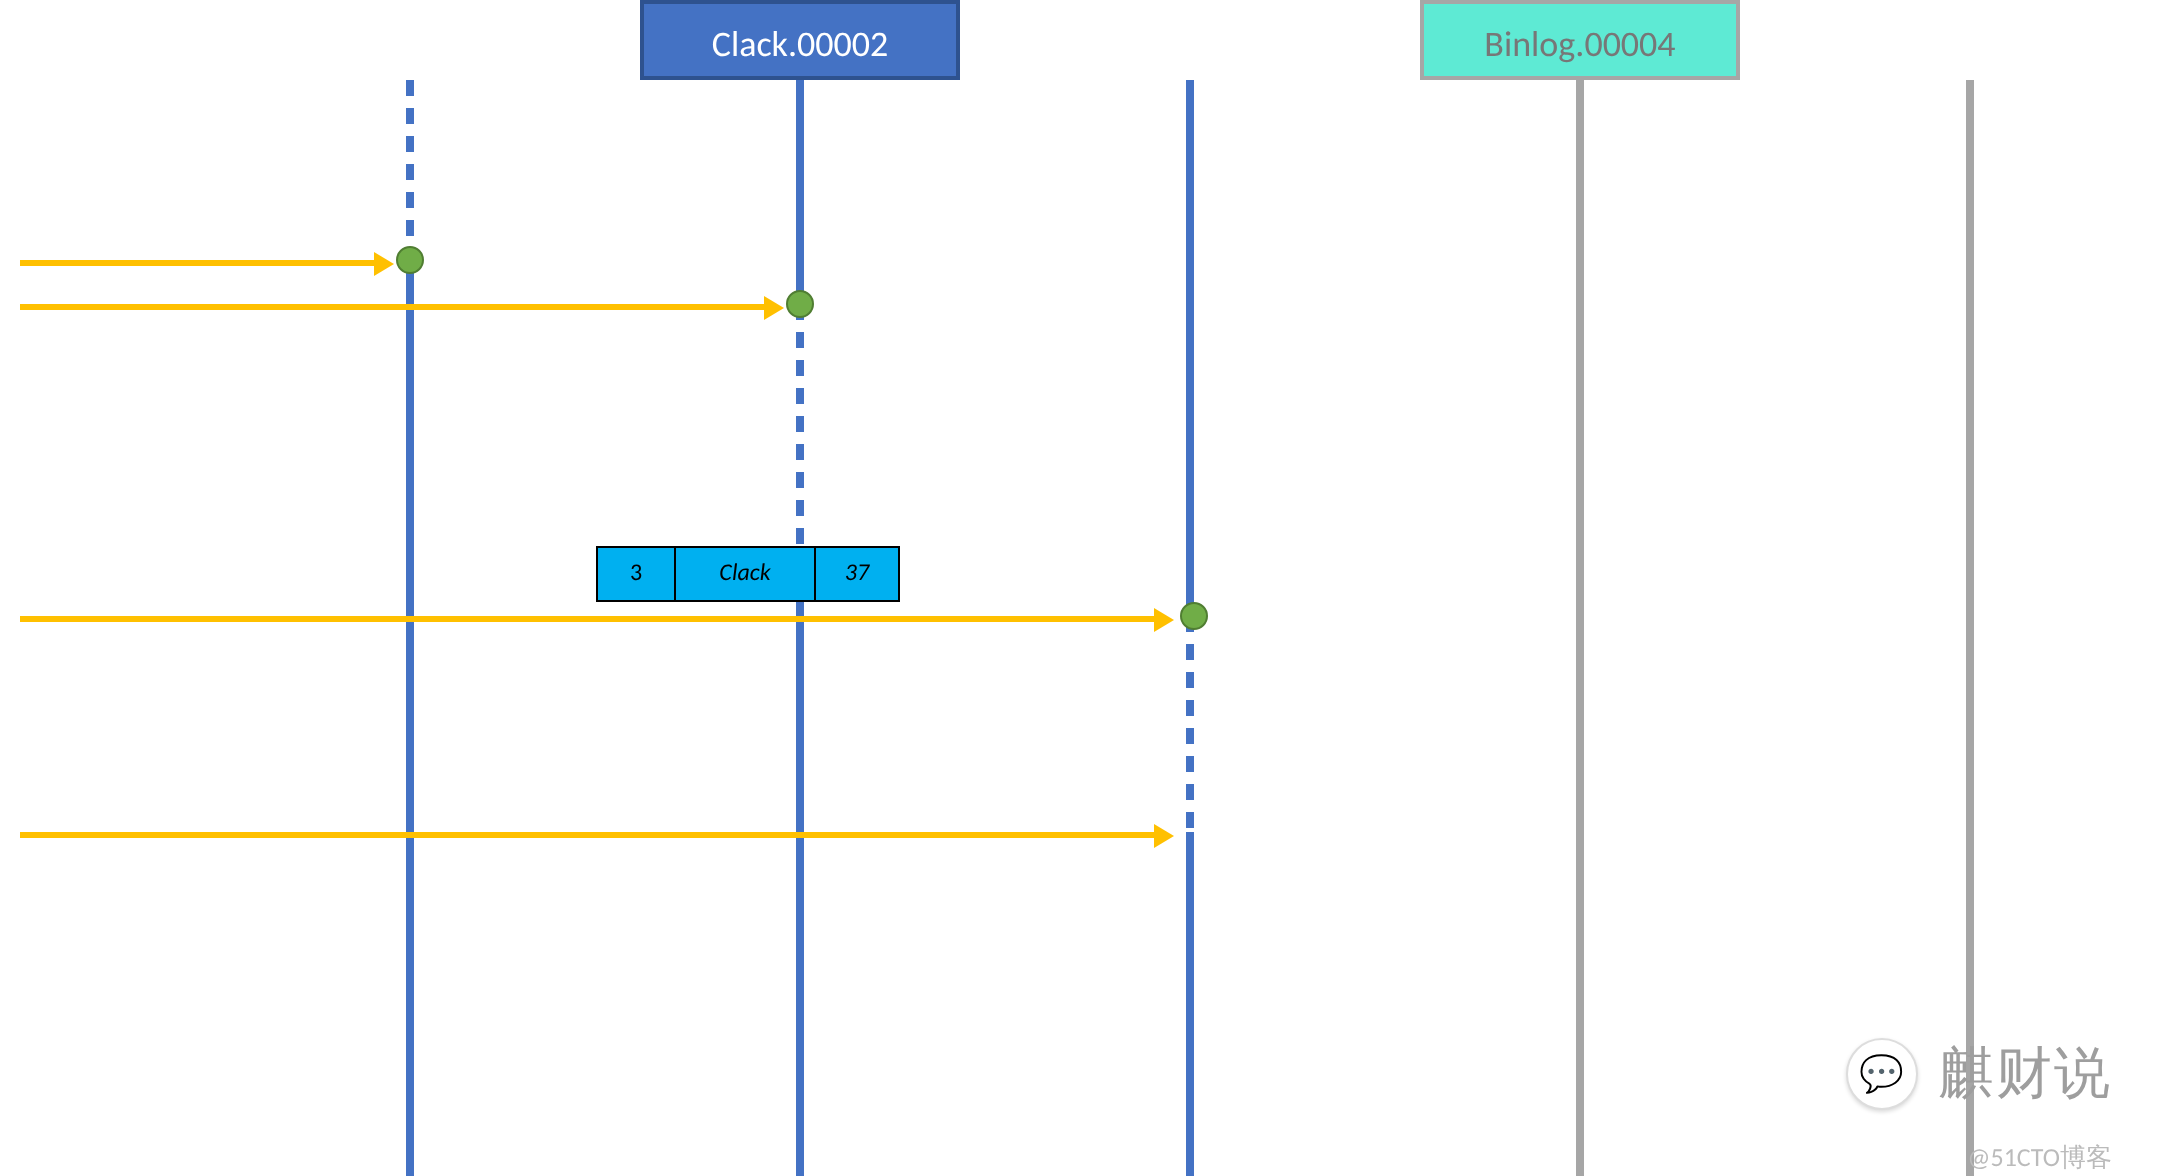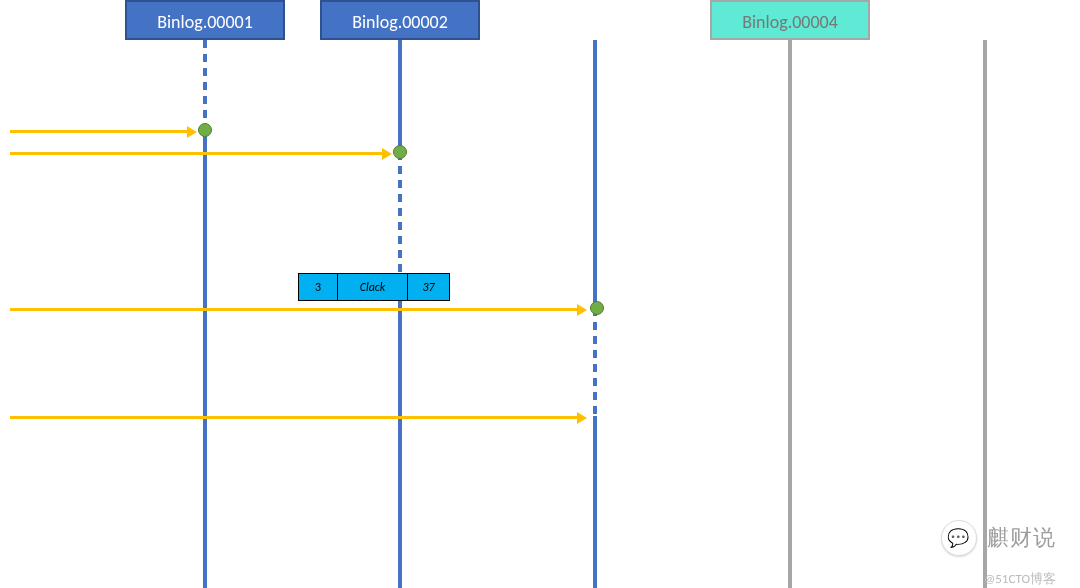--- a/index.html
+++ b/index.html
@@ -118,43 +118,42 @@
     background: #fff;
     border: 1px solid #ddd;
     font-size: 18px;
     display: flex;
     align-items: center;
     justify-content: center;
     color: #555;
     box-shadow: 0 1px 2px rgba(0,0,0,0.15);
   }
   .wm-text {
-    font-size: 22px;
+    font-size: 28px;
     color: #9E9E9E;
     font-weight: 500;
     letter-spacing: 1px;
   }
   .wm-sub {
     position: absolute;
     right: 24px;
     bottom: 0;
     font-size: 13px;
     color: #BBBBBB;
   }
 </style>
 </head>
 <body>
 
 <div class="canvas">
 
-  <div class="lane-header active" style="left:125px">Binlog.00001</div>
   <div class="lane-line blue" style="left:203px"></div>
   <div class="dash-seg" style="left:203px; top:40px; height:90px;"></div>
 
-  <div class="lane-header active" style="left:320px">Binlog.00002</div>
+  <div class="lane-header active" style="left:320px">Clack.00002</div>
   <div class="lane-line blue" style="left:398px"></div>
   <div class="dash-seg" style="left:398px; top:152px; height:121px;"></div>
 
   <div class="lane-line blue" style="left:593px"></div>
   <div class="dash-seg" style="left:593px; top:308px; height:108px;"></div>
 
   <div class="lane-header inactive" style="left:710px">Binlog.00004</div>
   <div class="lane-line gray" style="left:788px"></div>
 
   <div class="lane-line gray" style="left:983px"></div>

